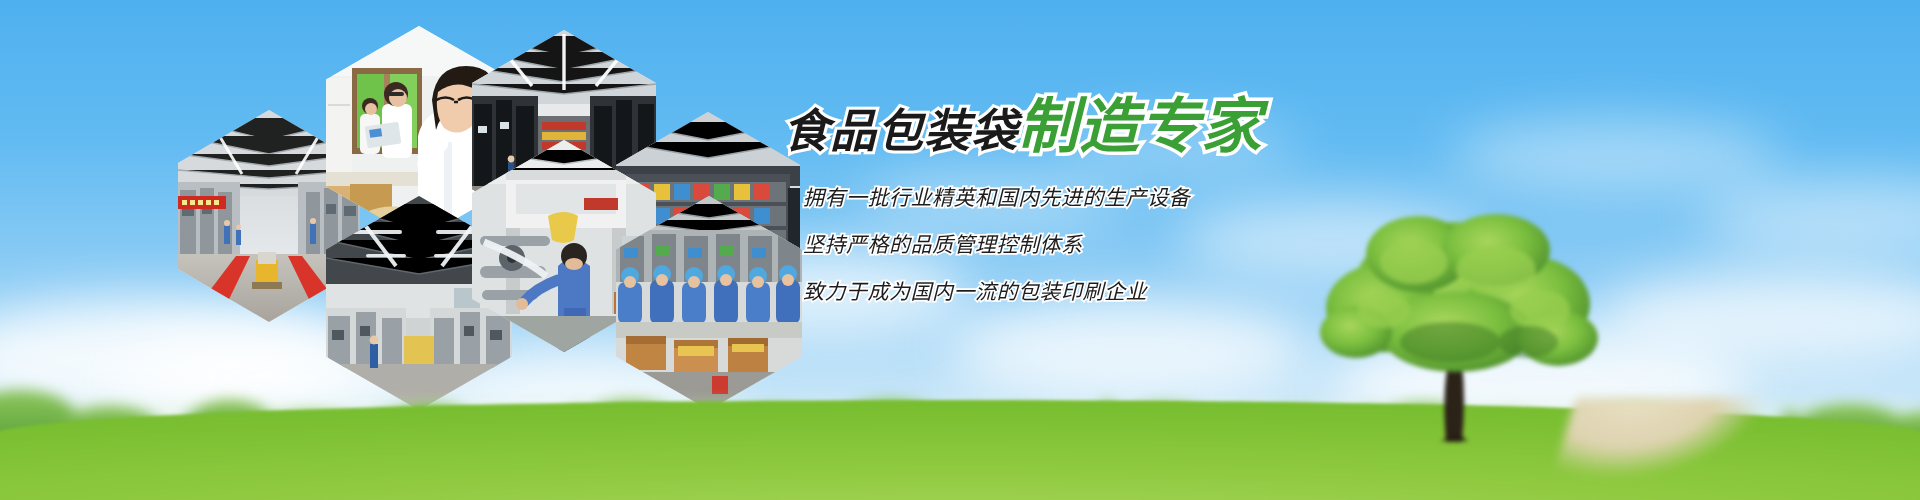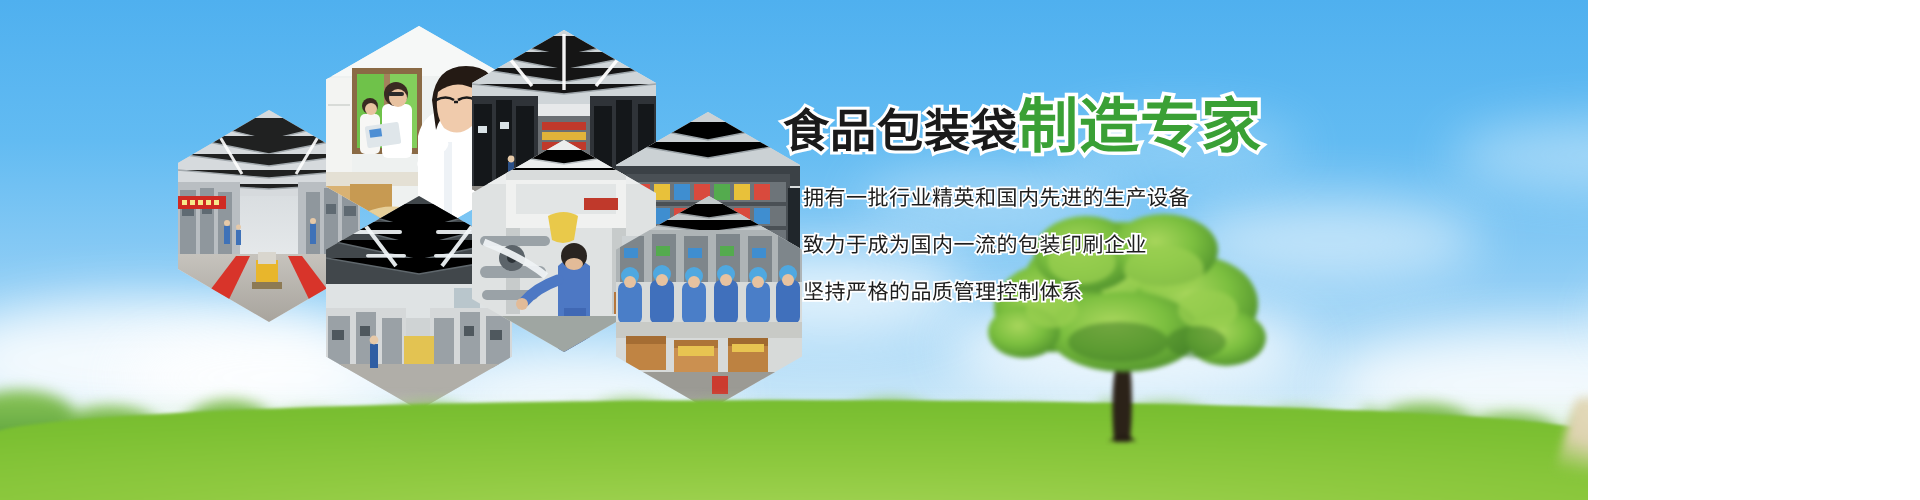--- a/index.html
+++ b/index.html
@@ -2,22 +2,23 @@
 <html lang="zh-CN"><head>
 <meta charset="utf-8">
 <title>Banner</title>
 <style>
   html,body{margin:0;padding:0;}
   body{
     width:1920px;height:500px;overflow:hidden;
     font-family:"Liberation Sans","DejaVu Sans",sans-serif;
   }
   .banner{
-    position:relative;width:1588px;height:500px;overflow:hidden;
+    position:relative;width:1920px;height:500px;overflow:hidden;
     background:linear-gradient(180deg,#4fb0ef 0%,#62bbf2 28%,#8fcdf5 56%,#bfe2f8 76%,#d8eefb 88%,#e9f4fb 100%);
+    font-style:italic;
   }
 
   
   .cloud{position:absolute;border-radius:50%;background:#ffffff;filter:blur(26px);pointer-events:none;}
 
   
   .treeline{
     position:absolute;left:-20px;right:-20px;bottom:52px;height:120px;
     filter:blur(7px);
   }
@@ -608,18 +609,18 @@
         <ellipse cx="238" cy="150" rx="30" ry="16"></ellipse>
     </g>
   </svg>
 
   <div class="textblock">
     <div class="headline">
       <span class="hl-dark">食品包装袋</span><span class="hl-green">制造专家</span>
     </div>
     <ul class="sublist">
       <li class="subline">拥有一批行业精英和国内先进的生产设备</li>
+      <li class="subline">坚持严格的品质管理控制体系</li>
       <li class="subline">致力于成为国内一流的包装印刷企业</li>
-      <li class="subline">坚持严格的品质管理控制体系</li>
     </ul>
   </div>
 
 </div>
 
 </body></html>

